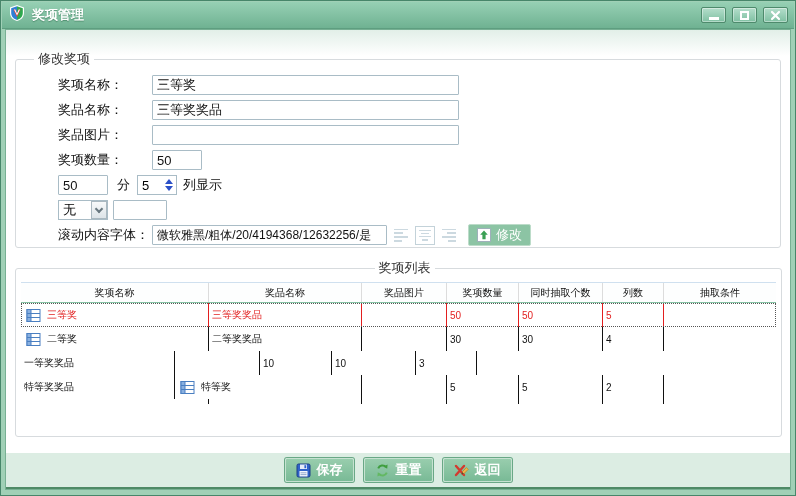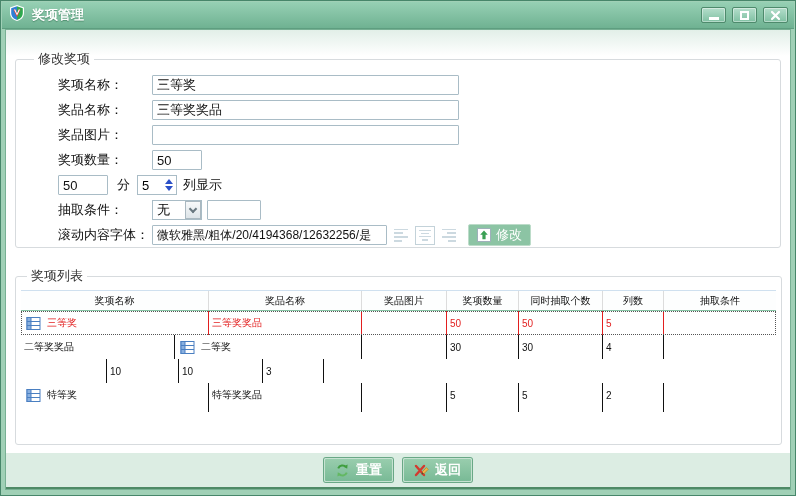--- a/index.html
+++ b/index.html
@@ -24,21 +24,21 @@
   .inner { position:absolute; left:4px; right:4px; top:28px; bottom:5px;
            border:1px solid #77b093; display:flex; flex-direction:column; background:#fff; }
   .client { height:423px; background:linear-gradient(#e2efe8,#ffffff 26px); }
   .footer { flex:1; background:#dcede3; border-bottom:2px solid #4e8a66;
             display:flex; justify-content:center; align-items:center; gap:10px; }
 
   
   fieldset { margin:0 9px; border:1px solid #d7dbde; border-radius:3px; }
   legend { padding:0 4px; margin-left:6px; font-size:13px; color:#333; }
   .form-group { margin-top:20px; height:198px; padding:7px 0 0 12px; }
-  .list-group { margin-top:19px; height:178px; padding:5px 5px 0 5px; }
+  .list-group { margin-top:11px; height:178px; padding:5px 5px 0 5px;text-align:center; }
 
   
   .frow { display:flex; align-items:center; height:20px; margin-bottom:5px;margin-left:30px; }
   .flabel { width:94px; font-size:13px; color:#111; }
   .ftext { font-size:13px; color:#111; }
   .tin { height:20px; border:1px solid #a9bcc6; font-size:13px; padding:0 4px; color:#111;
          background:#fff; border-radius:1px; }
   .w306 { width:307px; } .w50 { width:50px; } .w54 { width:54px; margin-left:5px; }
   .w235 { width:235px; font-size:12px; }
   .mid-label { margin-left:9px; } .suf-label { margin-left:6px; }
@@ -158,21 +158,20 @@
             <input value="5" style="">
             <div class="arrows">
               <span class="tri-up"></span>
               <span class="tri-down"></span>
             </div>
           </div>
           <span class="ftext suf-label">列显示</span>
         </div>
 
         <div class="frow">
-          <span class="flabel">抽取条件：</span>
           <div class="combo">
             <span class="val">无</span>
             <span class="btn">
               <span class="chev"></span>
             </span>
           </div>
           <input class="tin w54" value="" style="">
         </div>
 
         <div class="frow">
@@ -231,54 +230,55 @@
             </div>
             <div class="td c1">三等奖奖品</div>
             <div class="td c2"></div>
             <div class="td c3">50</div>
             <div class="td c4">50</div>
             <div class="td c5">5</div>
             <div class="td c6"></div>
           </div>
 
           <div class="trow">
-            <div class="td c1">二等奖奖品</div>
             <div class="td c0">
               <svg class="row-ico" width="15" height="15" viewBox="0 0 15 15">
                 <rect x="1" y="1.5" width="13" height="12" fill="#fff" stroke="#4a7fc1"></rect>
                 <rect x="1" y="1.5" width="4" height="12" fill="#89b0e0" stroke="#4a7fc1"></rect>
                 <path d="M1 5.5 H14 M1 9.5 H14" stroke="#4a7fc1" stroke-width="1"></path>
               </svg>
               <span>二等奖</span>
             </div>
+            <div class="td c1">二等奖奖品</div>
             <div class="td c2"></div>
             <div class="td c3">30</div>
             <div class="td c4">30</div>
             <div class="td c5">4</div>
             <div class="td c6"></div>
           </div>
 
           <div class="trow">
+            <div class="td c1">一等奖奖品</div>
             <div class="td c2"></div>
             <div class="td c3">10</div>
             <div class="td c4">10</div>
             <div class="td c5">3</div>
             <div class="td c6"></div>
           </div>
 
           <div class="trow">
+            <div class="td c1">特等奖奖品</div>
             <div class="td c0">
               <svg class="row-ico" width="15" height="15" viewBox="0 0 15 15">
                 <rect x="1" y="1.5" width="13" height="12" fill="#fff" stroke="#4a7fc1"></rect>
                 <rect x="1" y="1.5" width="4" height="12" fill="#89b0e0" stroke="#4a7fc1"></rect>
                 <path d="M1 5.5 H14 M1 9.5 H14" stroke="#4a7fc1" stroke-width="1"></path>
               </svg>
               <span>特等奖</span>
             </div>
-            <div class="td c1">特等奖奖品</div>
             <div class="td c2"></div>
             <div class="td c3">5</div>
             <div class="td c4">5</div>
             <div class="td c5">2</div>
             <div class="td c6"></div>
           </div>
 
           <div class="filler">
             <div class="td c0"></div>
               <div class="td c1"></div>
@@ -286,20 +286,30 @@
             <div class="td c3"></div>
               <div class="td c4"></div>
               <div class="td c5"></div>
               <div class="td c6"></div>
           </div>
         </div>
       </fieldset>
     </div>
 
     <div class="footer">
+      <button class="fbtn">
+        <svg width="15" height="15" viewBox="0 0 15 15">
+          <rect x="1" y="1" width="13" height="13" rx="1.5" fill="#2f63c9" stroke="#1d3f86"></rect>
+          <rect x="4" y="1.5" width="7" height="4.5" fill="#e6edf9"></rect>
+          <rect x="8.4" y="2.2" width="1.8" height="3" fill="#2f63c9"></rect>
+          <rect x="3.5" y="8" width="8" height="5.5" fill="#f2f6fc"></rect>
+          <path d="M4.5 9.8 H10.5 M4.5 11.6 H10.5" stroke="#8aa2c6" stroke-width="0.9"></path>
+        </svg>
+        <span>保存</span>
+      </button>
       <button class="fbtn">
         <svg width="15" height="15" viewBox="0 0 15 15">
           <path d="M3.2 5.4 A4.6 4.6 0 0 1 11 4.2" fill="none" stroke="#3f9e3f" stroke-width="2"></path>
           <polygon points="12.6,1.4 12.2,5.8 8.6,3.4" fill="#3f9e3f"></polygon>
           <path d="M11.8 9.6 A4.6 4.6 0 0 1 4 10.8" fill="none" stroke="#63b863" stroke-width="2"></path>
           <polygon points="2.4,13.6 2.8,9.2 6.4,11.6" fill="#63b863"></polygon>
         </svg>
         <span>重置</span>
       </button>
       <button class="fbtn">

